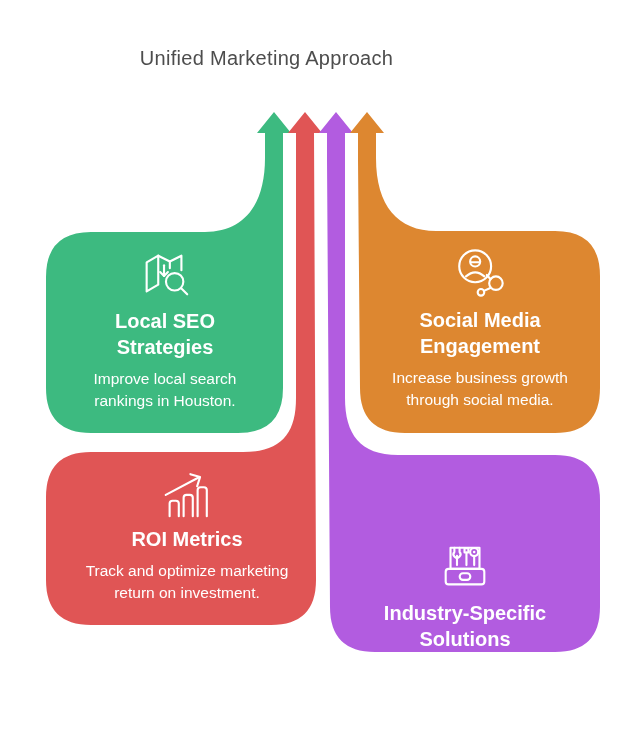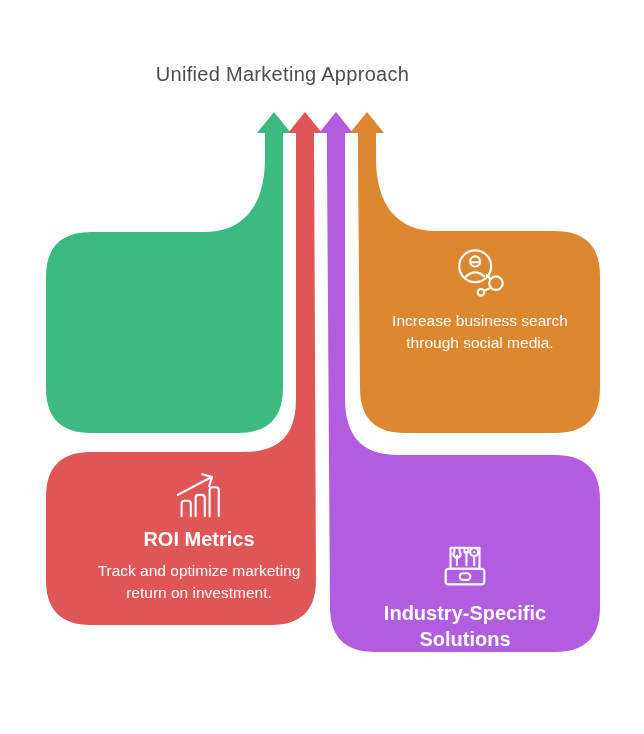--- a/index.html
+++ b/index.html
@@ -4,32 +4,32 @@
 <style>
   html,body { margin:0; padding:0; background:#ffffff; }
   .stage {
     position:relative; width:644px; height:734px; overflow:hidden;
     background:#ffffff;
     font-family:"Liberation Sans", sans-serif;
   }
   .flow-svg { position:absolute; left:0; top:0; z-index:0; }
   .page-title {
     position:absolute; left:0; top:47px; width:533px;
-    margin:16px; text-align:center;
+    margin:0; text-align:center;
     font-size:20px; font-weight:400; letter-spacing:0.3px;
     z-index:2;
   }
   .card {
     position:absolute; z-index:1;
     display:flex; flex-direction:column; align-items:center;
     text-align:center; box-sizing:border-box;
   }
   #card-local-seo { left:46px;  top:232px; width:238px; height:201px; padding-top:15px; }
   #card-social    { left:360px; top:231px; width:240px; height:202px; padding-top:15px; }
-  #card-roi       { left:64px;  top:452px; width:270px; height:173px; padding-top:13px; }
+  #card-roi       { left:52px;  top:452px; width:270px; height:173px; padding-top:13px; }
   #card-industry  { left:330px; top:455px; width:270px; height:197px; padding-top:13px;justify-content:flex-end; }
   .card-icon svg { display:block; }
   .card-icon path, .card-icon circle, .card-icon rect, .card-icon polyline {
     fill:none; stroke:currentColor; stroke-width:2.2;
     stroke-linecap:round; stroke-linejoin:round;
   }
   .card-icon .dot { fill:currentColor; stroke:none; }
   .card-title {
     margin:5px 0 0 0; font-size:20px; font-weight:700;
     line-height:26px; white-space:pre-line;
@@ -56,35 +56,54 @@
 
     <path d="M336 112 L353 133 L345 133 L345 398 C345 434 360 455 398 455 L555 455
              Q600 455 600 500 L600 607 Q600 652 555 652 L375 652 Q330 652 330 607
              L327 160 L327 133 L319 133 Z" style="fill: rgb(178, 92, 224);"></path>
 
     <path d="M367 112 L384 133 L376 133 L376 158 C376 206 398 231 436 231 L555 231
              Q600 231 600 276 L600 388 Q600 433 555 433 L405 433 Q360 433 360 388
              L358 160 L358 133 L350 133 Z" style="fill: rgb(221, 135, 48);"></path>
   </svg>
 
+  <div class="card" id="card-local-seo" style="color: rgb(255, 255, 255);">
+    <span class="card-icon">
+      <svg width="62" height="56" viewBox="0 0 64 58">
+        <path d="M13 16 L25 9 V39 L13 46 Z"></path>
+        <path d="M25 9 L37 15 V22"></path>
+        <path d="M37 15 L49 9 V24"></path>
+        <path d="M31 19 V30"></path>
+        <path d="M27 26 L31 30 L35 26"></path>
+        <circle cx="42" cy="36" r="9"></circle>
+        <path d="M49 43 L55 49"></path>
+      </svg>
+    </span>
+    <div class="card-title">Local SEO
+Strategies</div>
+    <div class="card-desc">Improve local search
+rankings in Houston.</div>
+  </div>
 
   <div class="card" id="card-social" style="color: rgb(255, 255, 255);">
     <span class="card-icon">
       <svg width="62" height="56" viewBox="0 0 64 58">
         <circle cx="27" cy="21" r="16.5"></circle>
         <circle cx="27" cy="16" r="5.2"></circle>
         <path d="M22.5 16.8 H31.5"></path>
         <path d="M17.5 31.5 Q27 23 36.5 31.5"></path>
         <circle cx="48.5" cy="38.5" r="7"></circle>
         <circle cx="33" cy="48" r="3.4"></circle>
         <path d="M39 30 L43 34.5"></path>
         <path d="M42.7 43.5 L36 46.5"></path>
       </svg>
     </span>
-    <div class="card-desc">Increase business search
+    <div class="card-title">Social Media
+Engagement</div>
+    <div class="card-desc">Increase business growth
 through social media.</div>
   </div>
 
   <div class="card" id="card-roi" style="color: rgb(255, 255, 255);">
     <span class="card-icon">
       <svg width="62" height="56" viewBox="0 0 64 58">
         <path d="M10 31 L44 13"></path>
         <polyline points="35.5 9.5, 45.5 12.5, 42.5 22"></polyline>
         <path d="M14 53 V40 Q14 37 17 37 H20.5 Q23.5 37 23.5 40 V53"></path>
         <path d="M28.5 53 V34 Q28.5 31 31.5 31 H35 Q38 31 38 34 V53"></path>

